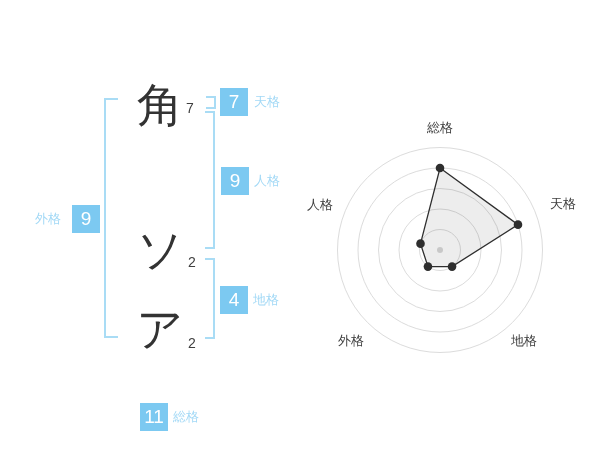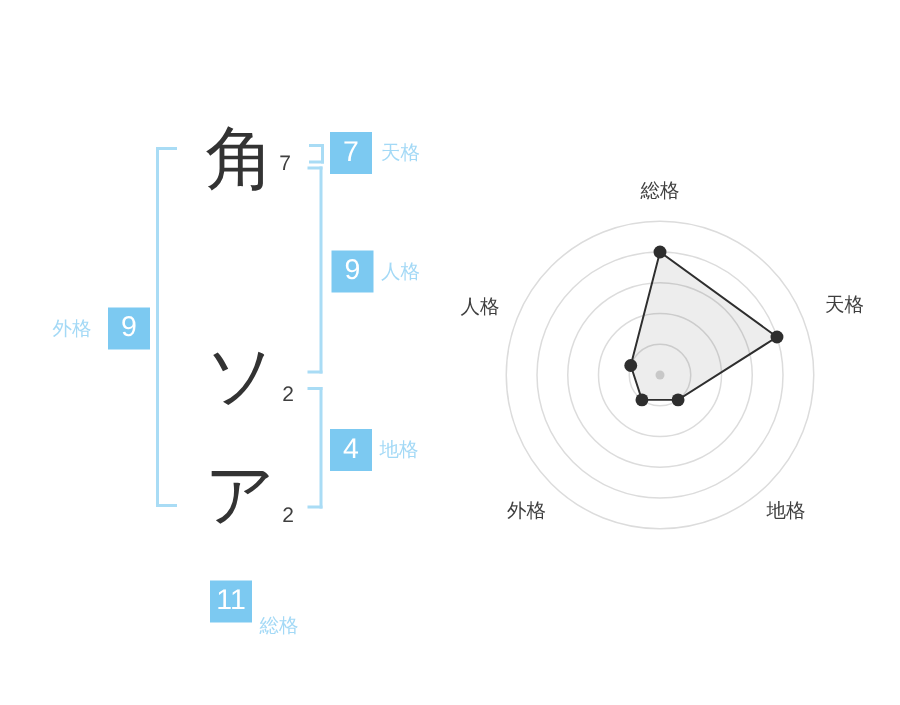--- a/index.html
+++ b/index.html
@@ -32,21 +32,21 @@
   .bk-chikaku{left:205px;top:258px;width:10px;height:81px;}
   
   .badge{
     position:absolute;width:28px;height:28px;background:var(--badge-blue);
     color:#ffffff;font-size:19px;display:flex;align-items:center;justify-content:center;
   }
   .pos-b-tenkaku{left:220px;top:88px;}
   .pos-b-jinkaku{left:221px;top:167px;}
   .pos-b-chikaku{left:220px;top:286px;}
   .pos-b-gaikaku{left:72px;top:205px;}
-  .pos-b-soukaku{left:140px;top:387px;}
+  .pos-b-soukaku{left:140px;top:403px;}
   
   .gridlabel{
     position:absolute;height:28px;line-height:28px;
     font-size:13px;color:var(--label-blue);white-space:nowrap;
   }
   .pos-l-tenkaku{left:254px;top:88px;}
   .pos-l-jinkaku{left:254px;top:167px;}
   .pos-l-chikaku{left:253px;top:286px;}
   .pos-l-gaikaku{left:35px;top:205px;width:31px;text-align:left;}
   .pos-l-soukaku{left:173px;top:403px;}

